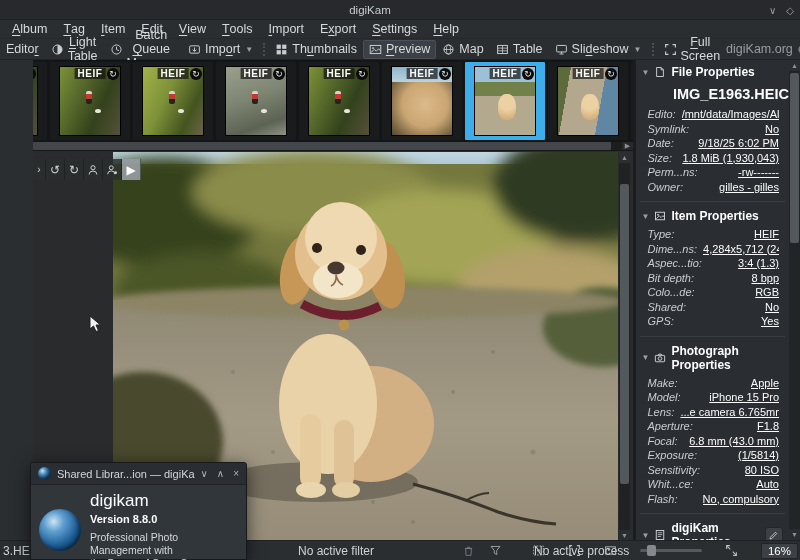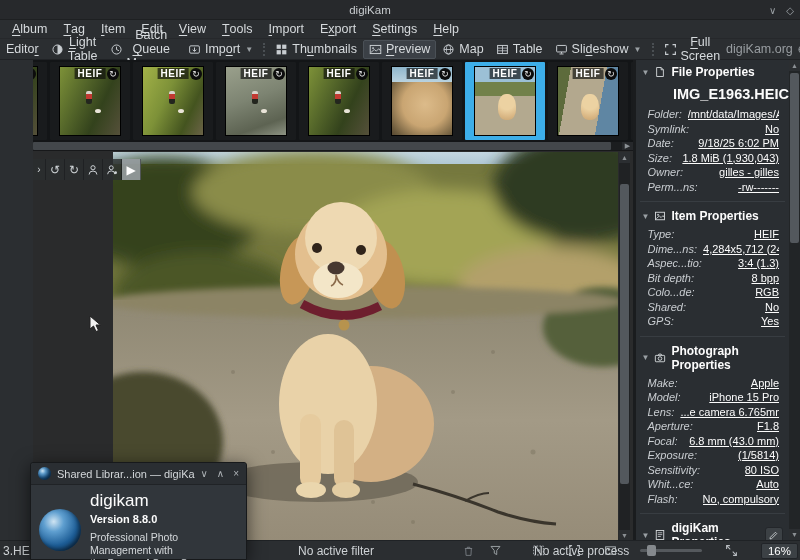--- a/index.html
+++ b/index.html
@@ -424,42 +424,42 @@
             <span>
               <svg width="12" height="12" viewBox="0 0 16 16">
                 <path d="M3.5 2 H9.5 L12.5 5 V14 H3.5 Z" fill="none" stroke="#d6dadd" stroke-width="1.2"></path>
                 <path d="M9.5 2 V5 H12.5" fill="none" stroke="#d6dadd" stroke-width="1.2"></path>
               </svg>
             </span>
             <span class="htitle">File Properties</span>
           </div>
           <div class="file-heading">IMG_E1963.HEIC</div>
           <div class="side-row">
-            <span class="rlabel">Folder:</span>
+            <span class="rlabel">Edito:</span>
             <span class="rvalue">/mnt/data/Images/Aldo</span>
           </div>
           <div class="side-row">
             <span class="rlabel">Symlink:</span>
             <span class="rvalue">No</span>
           </div>
           <div class="side-row">
             <span class="rlabel">Date:</span>
             <span class="rvalue">9/18/25 6:02 PM</span>
           </div>
           <div class="side-row">
             <span class="rlabel">Size:</span>
             <span class="rvalue">1.8 MiB (1,930,043)</span>
           </div>
           <div class="side-row">
+            <span class="rlabel">Perm...ns:</span>
+            <span class="rvalue">-rw-------</span>
+          </div>
+          <div class="side-row">
             <span class="rlabel">Owner:</span>
             <span class="rvalue">gilles - gilles</span>
-          </div>
-          <div class="side-row">
-            <span class="rlabel">Perm...ns:</span>
-            <span class="rvalue">-rw-------</span>
           </div>
           <div class="side-sep"></div>
           <div class="side-header">
             <span class="caret">▼</span>
             <span>
               <svg width="12" height="12" viewBox="0 0 16 16">
                 <rect x="2" y="3" width="12" height="10" fill="none" stroke="#d6dadd" stroke-width="1.2"></rect>
                 <circle cx="5.4" cy="6.4" r="1.2" fill="#d6dadd"></circle>
                 <path d="M3 11.5 L7 8 L9.5 10 L12 7.5 L13.5 9.5" stroke="#d6dadd" stroke-width="1.1" fill="none"></path>
               </svg>

